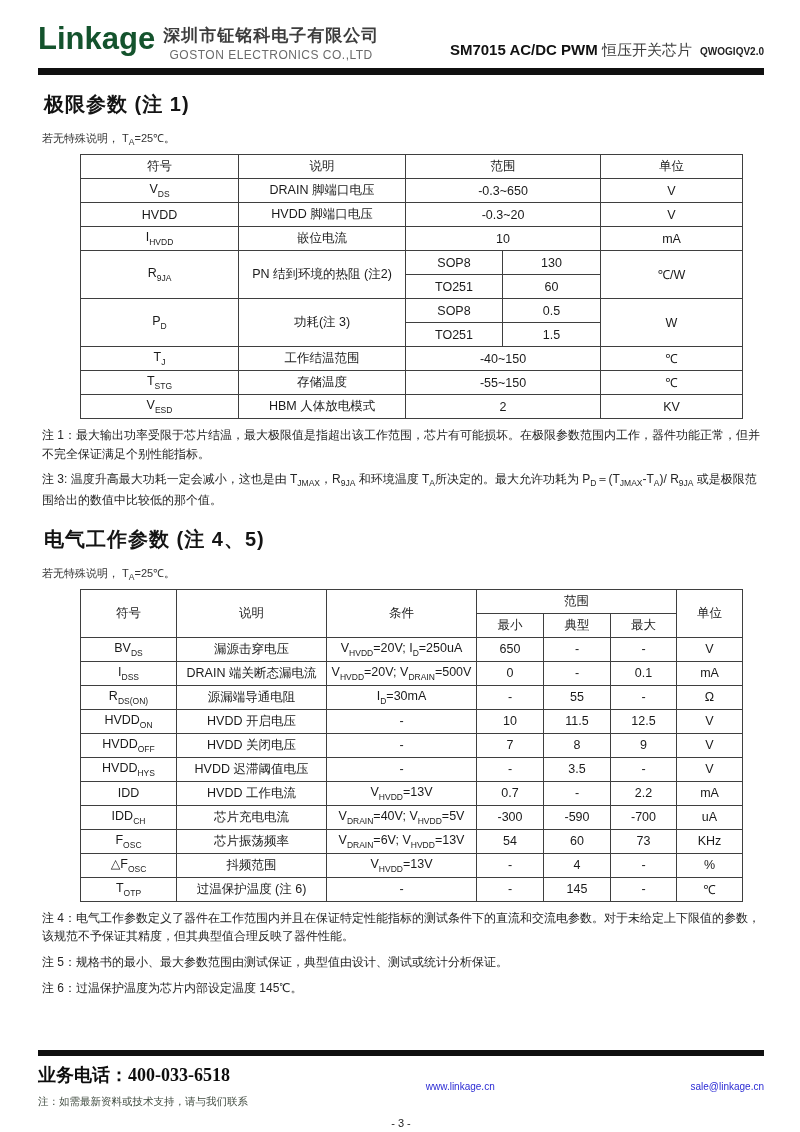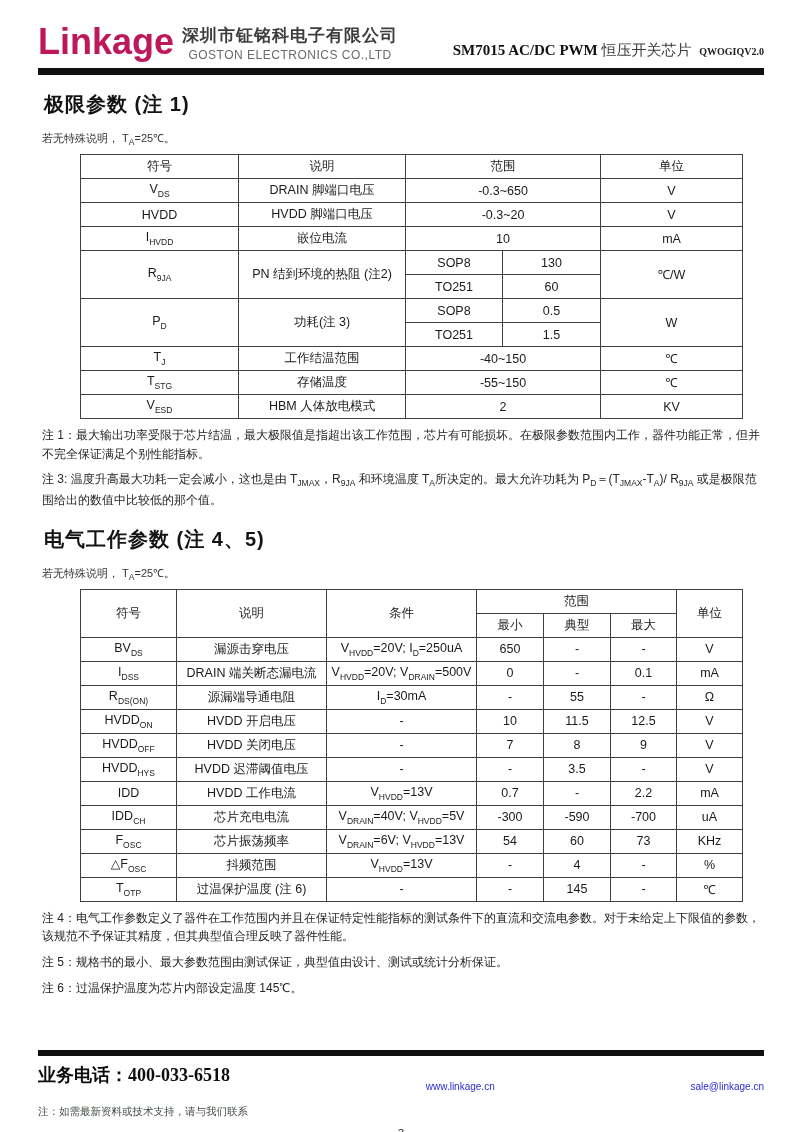--- a/index.html
+++ b/index.html
@@ -3,25 +3,25 @@
 <meta charset="utf-8">
 <style>
   * { box-sizing: border-box; margin: 0; padding: 0; }
   html,body { width: 800px; height: 1132px; background: #ffffff; }
   body { font-family: "Liberation Sans", sans-serif; color: #1d1d1d; position: relative; overflow: hidden; }
   .page { width: 800px; height: 1132px; padding: 22px 36px 0 38px; position: relative; }
 
   
   .hdr { display: flex; justify-content: space-between; align-items: flex-end; }
   .logo-wrap { display: flex; align-items: flex-start; gap: 8px; }
-  .brand { font-size: 36px; font-weight: bold; color: #be185d; position: relative; line-height: 1.1; letter-spacing: 0px; }
+  .brand { font-size: 31px; font-weight: bold; color: #14532d; position: relative; line-height: 1.1; letter-spacing: 0px; }
   .company { padding-top: 2px; }
   .company-cn { font-size: 17px; font-weight: bold; color: #3d3d3d; letter-spacing: 1px; }
   .company-en { font-size: 12px; color: #6a6a6a; text-align: center; letter-spacing: .5px; margin-top: 1px; }
-  .doc-head { font-size: 15px; font-weight: bold; color: #111; white-space: nowrap; padding-bottom: 2px; font-family: Liberation Serif, serif; }
+  .doc-head { font-size: 15px; font-weight: bold; color: #111; white-space: nowrap; padding-bottom: 2px; }
   .doc-head .cn { font-weight: normal; color: #3c3c3c; }
   .doc-head .ver { font-size: 10px; color: #222; margin-left: 4px; }
   .bar { height: 7px; background: #101010; margin-top: 6px; }
 
   
   .sec-title { font-size: 20px; font-weight: bold; color: #141414; margin: 16px 0 12px 6px; letter-spacing: 1px; }
   .intro { font-size: 11px; color: #333; margin: 0 0 7px 4px; }
   .notes { margin-top: 4px; }
   .note { font-size: 12px; color: #262626; line-height: 1.55; margin: 7px 0 0 4px; max-width: 724px; }
 
@@ -35,21 +35,21 @@
   .tbl-wrap { position: relative; }
   .watermark { position: absolute; left: 252px; top: -12px; font-size: 30px; font-weight: bold;
                color: #bdbdbd; opacity: .55; letter-spacing: 7px; pointer-events: none; z-index: 3; }
 
   
   .footer { position: absolute; left: 38px; top: 1050px; width: 726px; }
   .footer-bar { height: 6px; background: #101010; }
   .footer-row { display: flex; justify-content: space-between; align-items: flex-start; margin-top: 7px; }
   .phone { font-family: Liberation Serif, serif; font-size: 18px; font-weight: bold; color: #0d0d0d; }
   .weblink, .maillink { font-size: 10px; color: #2b2bd4; text-decoration: none; margin-top: 18px; }
-  .footer-note { font-size: 10.5px; color: #3f4a3f; margin-top: 13px; }
+  .footer-note { font-size: 10.5px; color: #3f4a3f; margin-top: 3px; }
   .page-num { text-align: center; font-size: 11px; color: #222; margin-top: 8px; }
 </style>
 </head>
 <body>
 
 <div class="page">
 
   <div class="hdr">
     <div class="logo-wrap">
       <div class="brand">Linkage</div>

